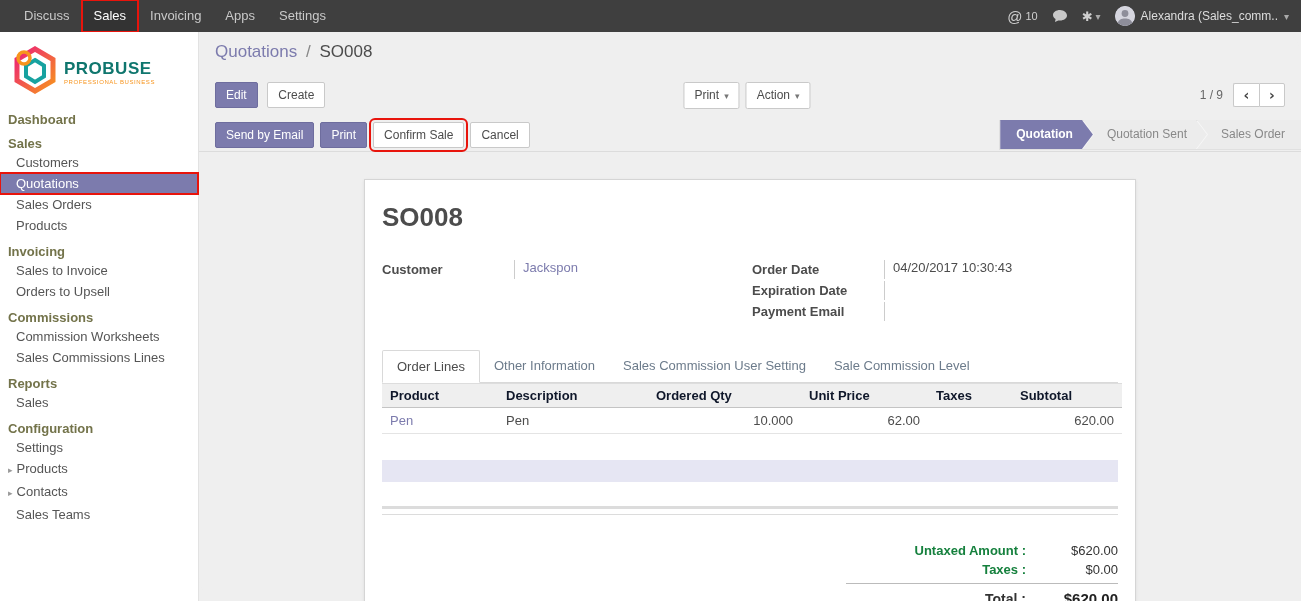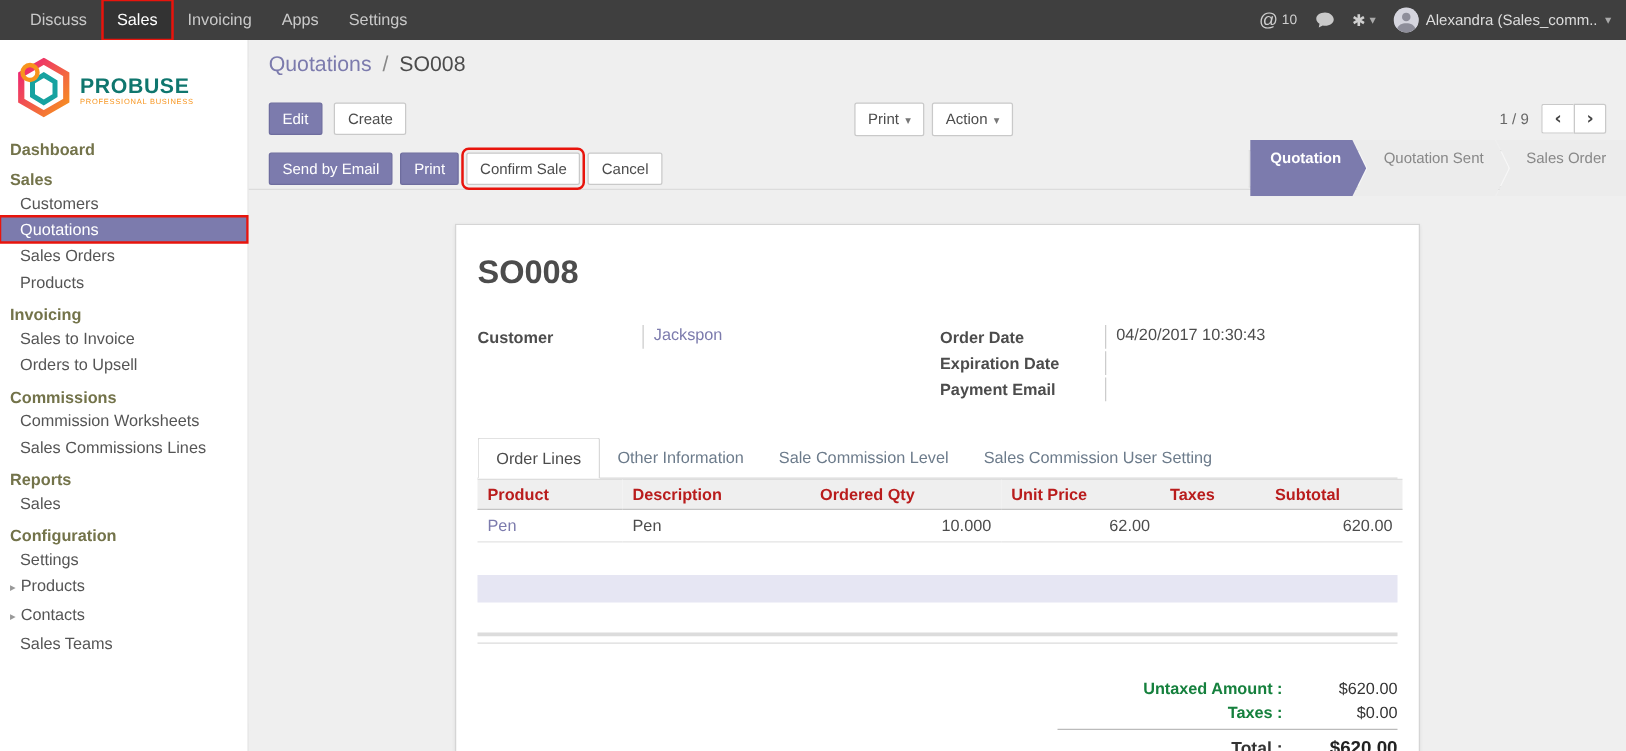--- a/index.html
+++ b/index.html
@@ -66,21 +66,21 @@
     font-size:14px; font-weight:bold; color:#444; line-height:20px; padding:0;
     font-family:"DejaVu Sans", sans-serif;
   }
   .pager-btn:first-child { border-radius:2px 0 0 2px; border-right:none; }
   .pager-btn:last-child { border-radius:0 2px 2px 0; }
 
   .cp-row2 { margin-top:10px; display:flex; align-items:center; border-bottom:1px solid #dcdcdc; padding-left:16px; height:34px; }
   .status-buttons { display:flex; align-items:center; }
   .statusbar { margin-left:auto; display:flex; align-items:center; height:30px; background:#f7f7f7; border:1px solid #e0e0e0; border-right:none; }
   .stage {
-    font-size:12px; color:#888; background:#ececec; line-height:28px; padding:0 20px 17px 24px;
+    font-size:12px; color:#888; background:#ececec; line-height:28px; padding:0 20px 1px 24px;
     cursor:pointer; position:relative; margin-left:-10px;
     clip-path: polygon(0 0, calc(100% - 11px) 0, 100% 50%, calc(100% - 11px) 100%, 0 100%, 11px 50%);
   }
   .stage:first-child { margin-left:0; clip-path: polygon(0 0, calc(100% - 11px) 0, 100% 50%, calc(100% - 11px) 100%, 0 100%); padding-left:16px; }
   .stage.last { clip-path: polygon(0 0, 100% 0, 100% 100%, 0 100%, 11px 50%); padding-right:16px; }
   .stage.active { background:#7c7bad; color:#fff; font-weight:bold; }
 
   
   .sheet-area { position:absolute; top:132px; left:0; right:0; bottom:0; overflow:hidden; }
   .sheet {
@@ -99,21 +99,21 @@
 
   .tabs { margin-top:28px; display:flex; border-bottom:1px solid #d9d9d9; }
   .tab { padding:8px 14px; font-size:13px; color:#6c7b8b; cursor:pointer; margin-bottom:-1px; }
   .tab.active {
     background:#fff; border:1px solid #d9d9d9; border-bottom:1px solid #fff; color:#4c4c4c;
     border-radius:2px 2px 0 0;
   }
 
   table.lines { width:100%; border-collapse:collapse; table-layout:fixed; }
   table.lines th {
-    background:#efefef; font-weight:bold; text-align:left; font-size:13px; color:#b91c1c;
+    background:#efefef; font-weight:bold; text-align:left; font-size:13px; color:#0f172a;
     padding:4px 8px; border-bottom:1px solid #c4c4c4; border-top:1px solid #ddd;
   }
   table.lines td { padding:5px 8px; font-size:13px; border-bottom:1px solid #e4e4e4; }
   .num { text-align:right; }
 
   .notes-strip { margin-top:26px; height:22px; background:#e6e6f3; cursor:text; }
   .sep-thick { margin-top:24px; border-top:3px solid #dcdcdc; }
   .sep-thin  { margin-top:5px;  border-top:1px solid #dcdcdc; }
 
   .totals { width:272px; margin-left:auto; margin-top:26px; }
@@ -282,22 +282,22 @@
           <div class="field-row">
             <span class="f-label">Payment Email</span>
             <span class="f-value"></span>
           </div>
         </div>
       </div>
 
       <div class="tabs">
         <div class="tab active">Order Lines</div>
         <div class="tab">Other Information</div>
+        <div class="tab">Sales Commission User Setting</div>
         <div class="tab">Sale Commission Level</div>
-        <div class="tab">Sales Commission User Setting</div>
       </div>
 
       <table class="lines">
         <colgroup>
           <col style="width:116px">
             <col style="width:150px">
             <col style="width:153px">
           <col style="width:127px">
             <col style="width:84px">
             <col style="width:110px">

